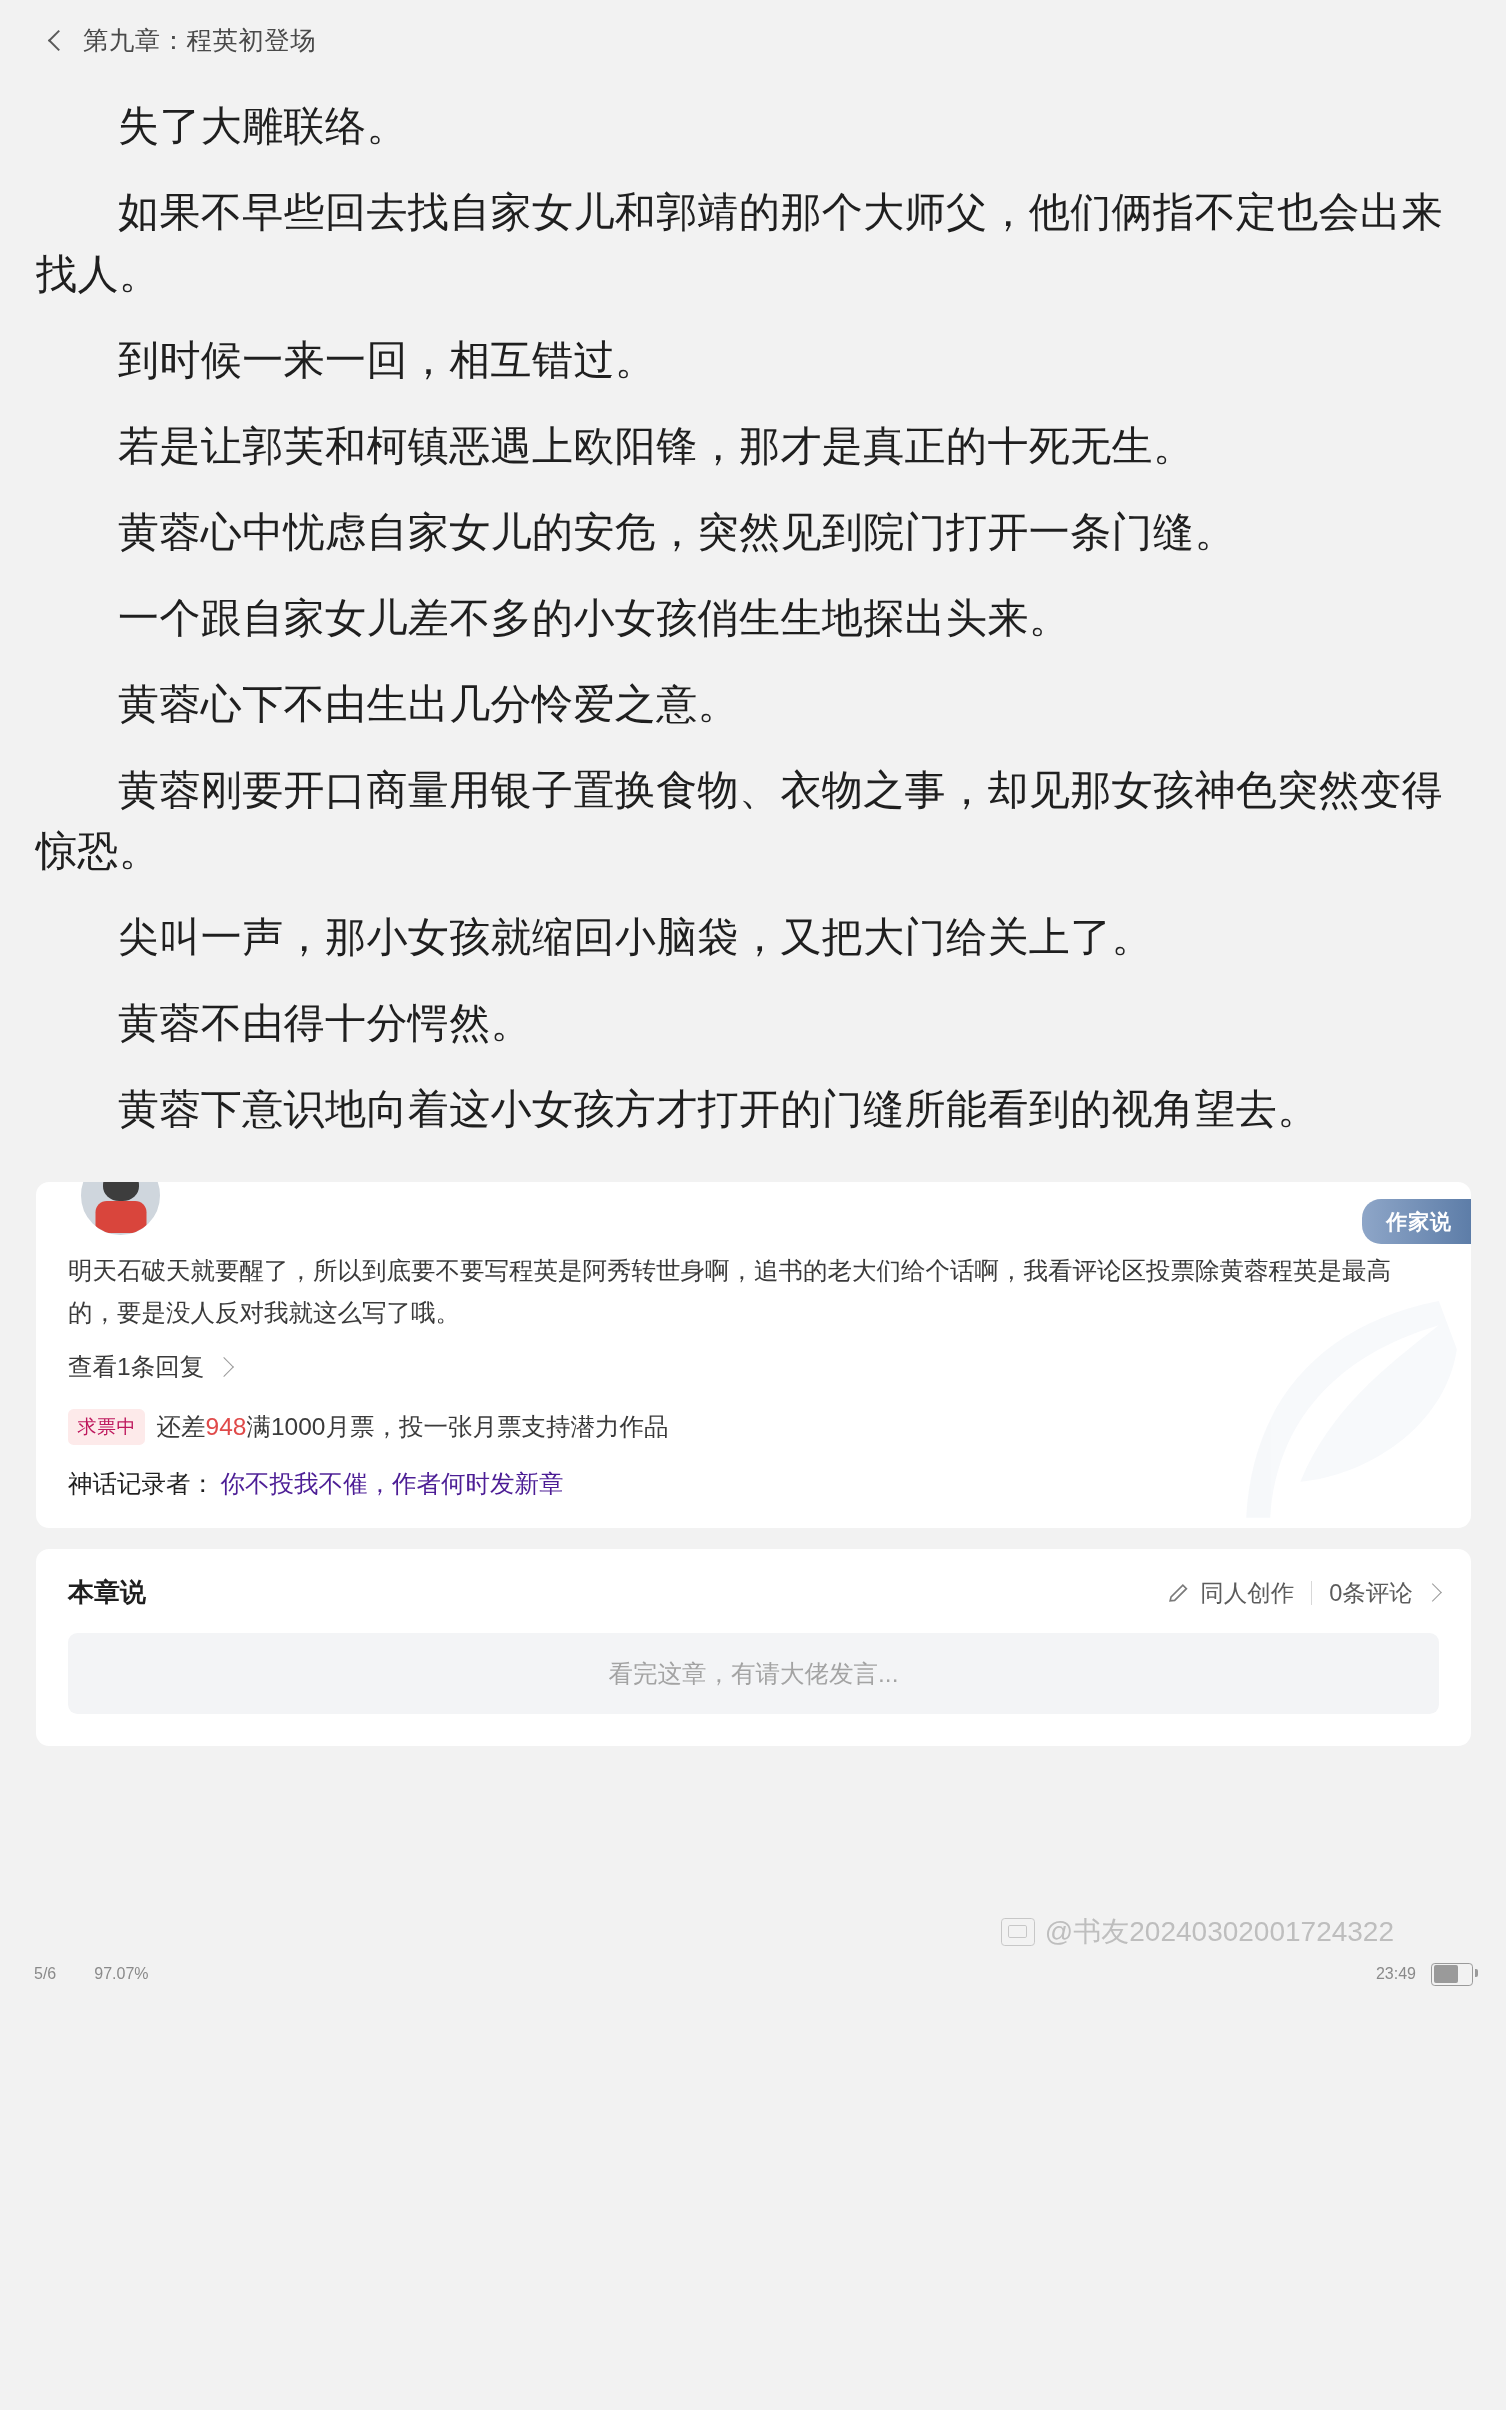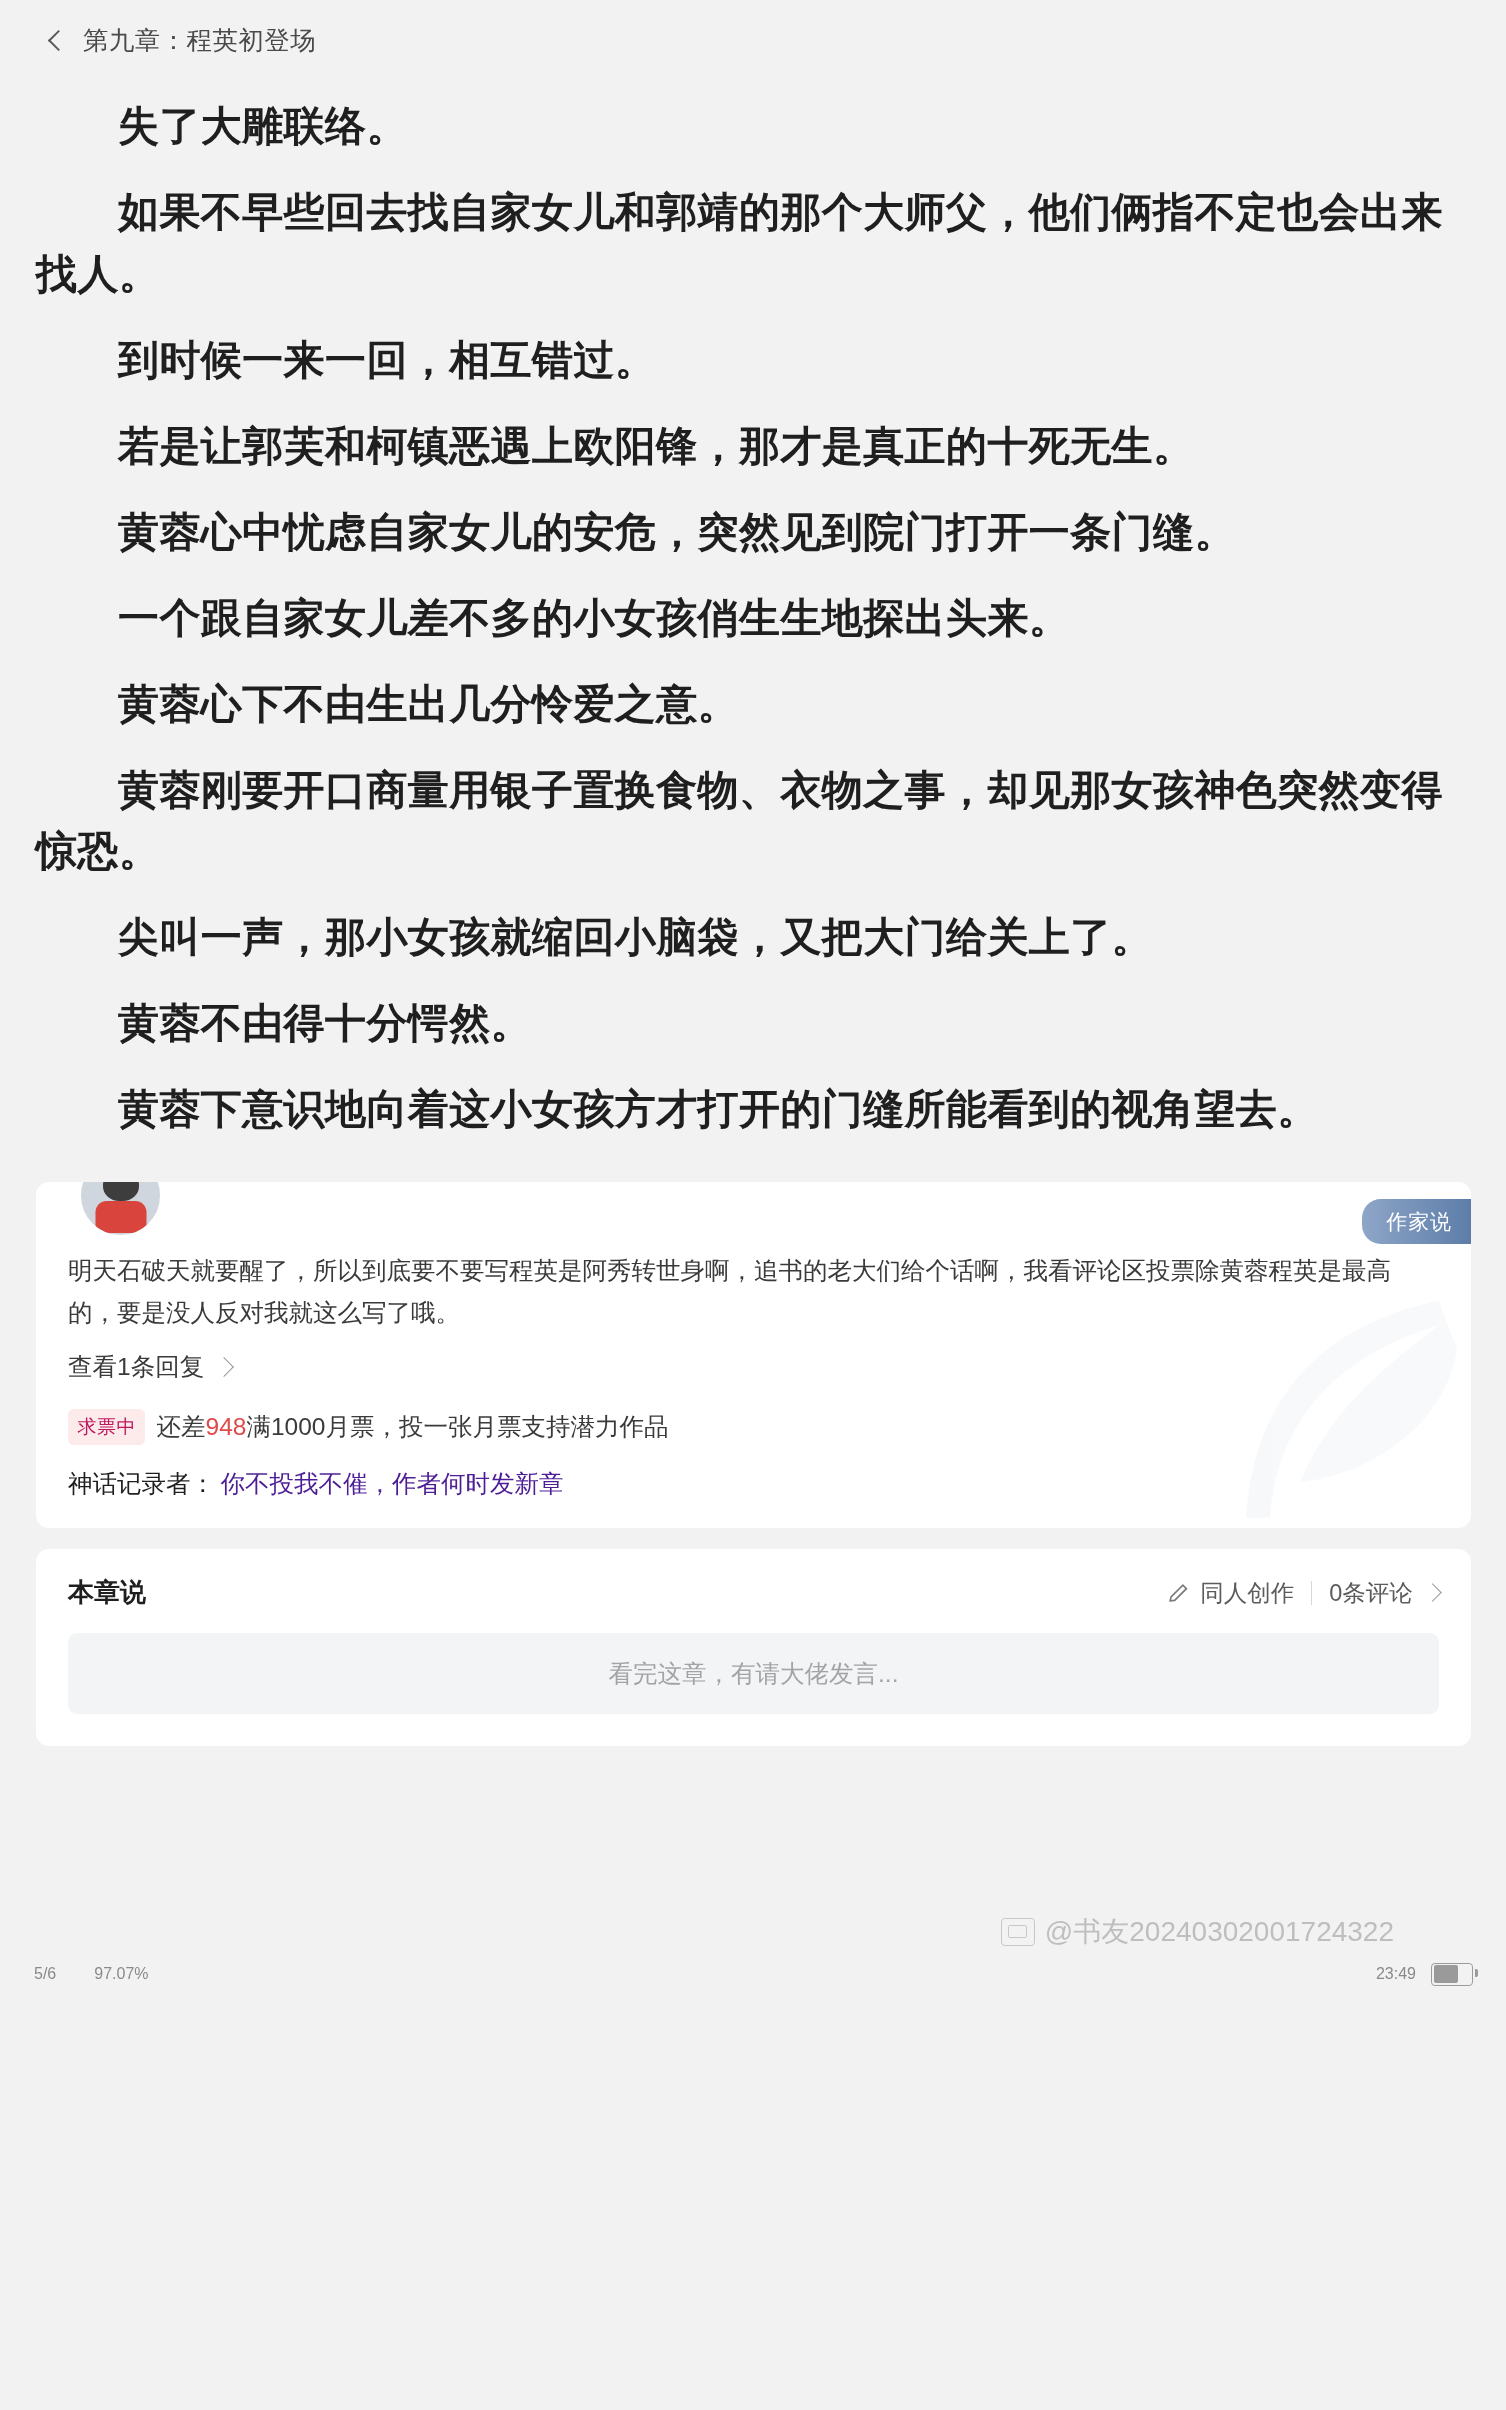--- a/index.html
+++ b/index.html
@@ -55,21 +55,20 @@
     font-size: 25.4px;
     color: #4a4a4a;
     letter-spacing: 0.5px;
   }
 
   
   .content {
     flex: 0 0 auto;
     padding: 15px 48px 0 36px;
     box-sizing: border-box;
-    font-weight: bold;
   }
   .para {
     font-size: 41px;
     line-height: 1.50;
     color: #1f1f1f;
     text-indent: 2em;
     margin: 0 0 24.5px 0;
     letter-spacing: 0.4px;
     font-family: "Liberation Serif", "DejaVu Serif", serif;
   }
@@ -128,20 +127,21 @@
   .author-tag {
     position: absolute;
     right: 0;
     top: 17px;
     background: linear-gradient(90deg,#8ea6c8,#5d7da8);
     color: #ffffff;
     font-size: 21px;
     padding: 8.5px 19px 8.5px 24.5px;
     border-radius: 19px 0 0 19px;
     letter-spacing: 0.9px;
+    font-weight: bold;
   }
   .author-text {
     font-size: 24.5px;
     line-height: 1.70;
     color: #3a3a3a;
     margin: 0;
   }
   .replies-row {
     display: flex;
     align-items: center;

